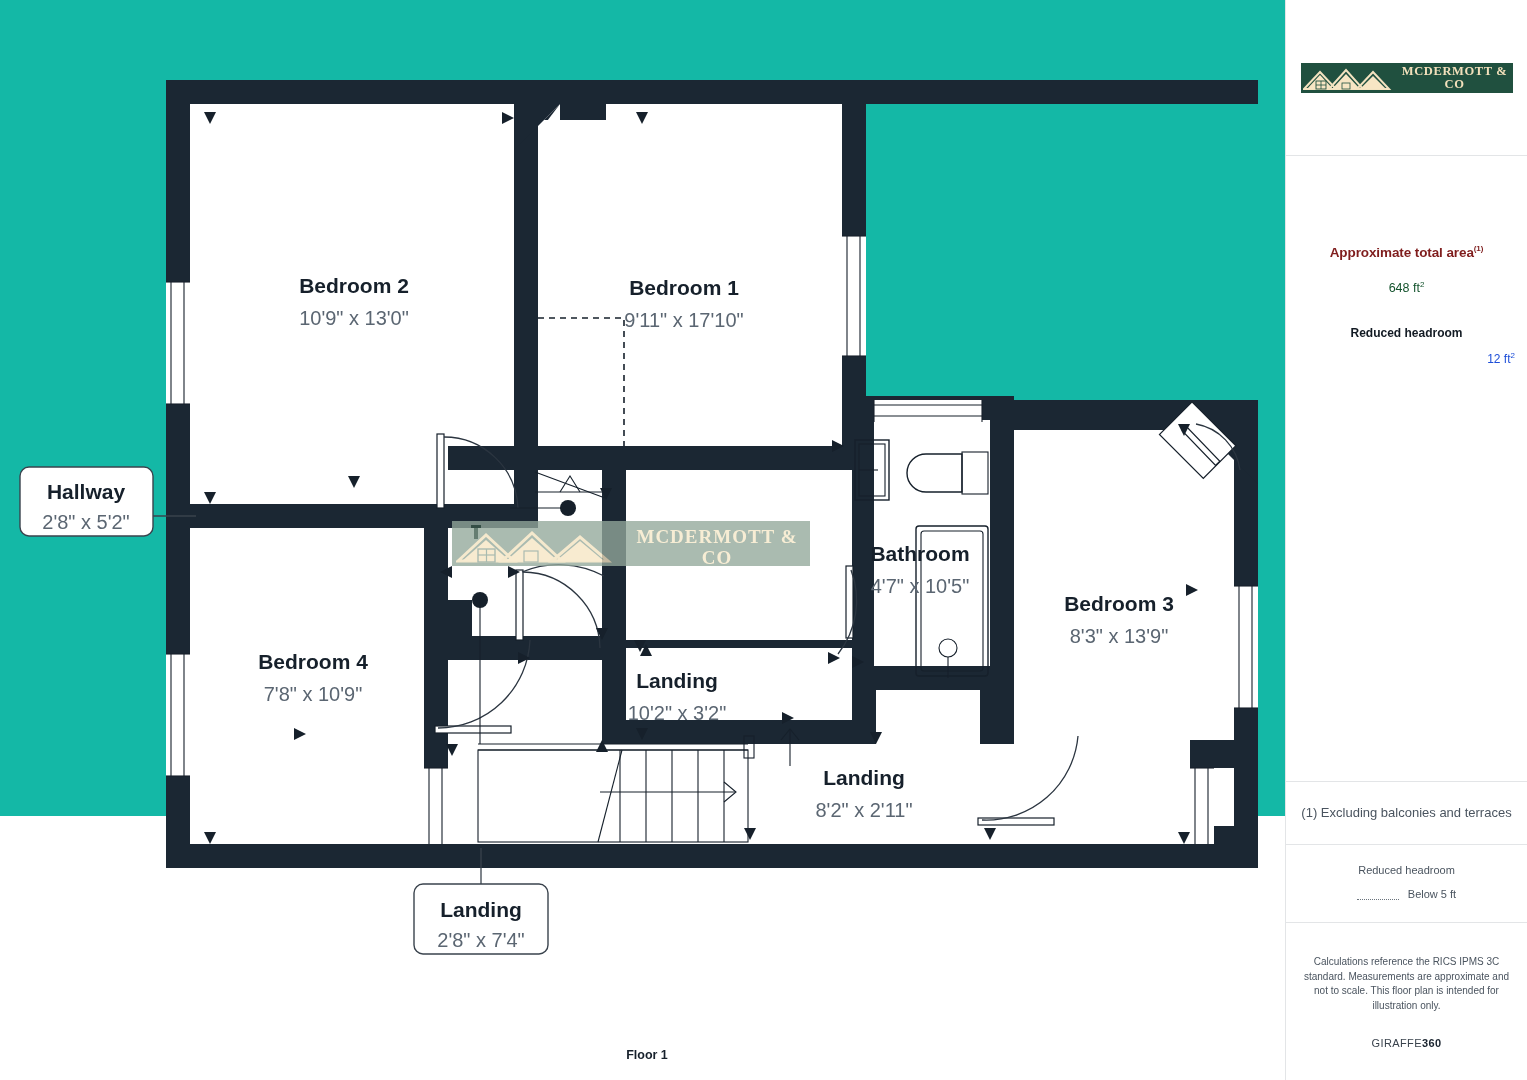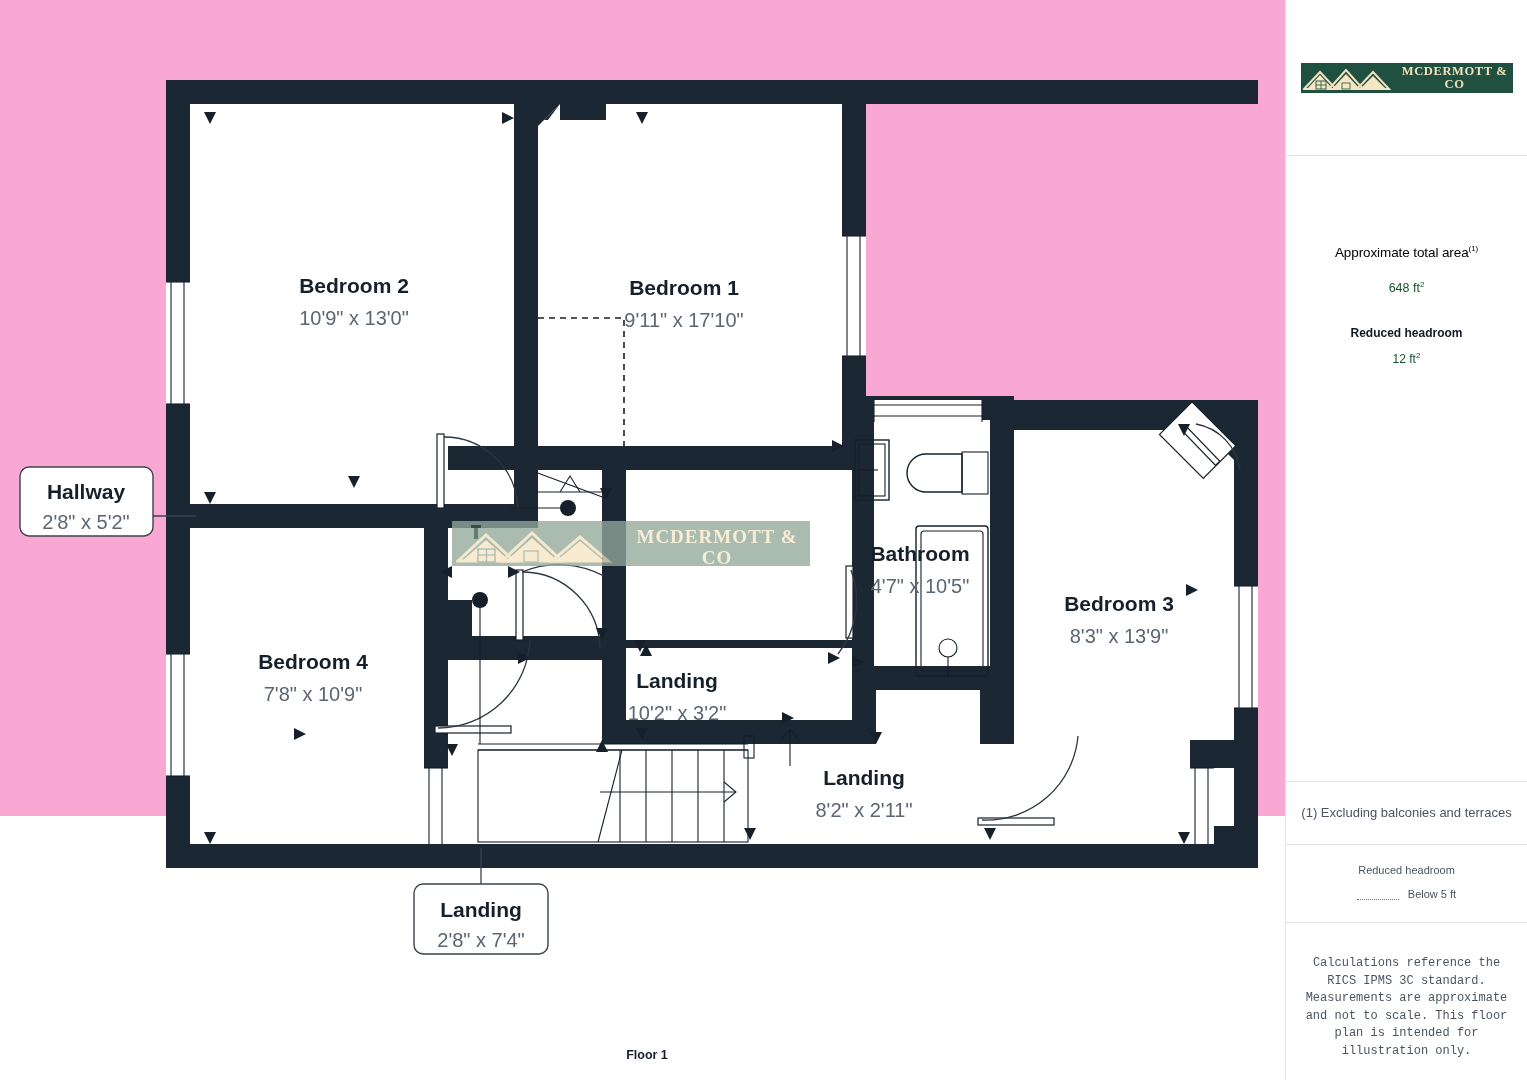--- a/index.html
+++ b/index.html
@@ -16,21 +16,21 @@
     font-family: "Liberation Sans", sans-serif;
     color: #19232e;
   }
 
   
   #plan-area {
     position: absolute;
     left: 0; top: 0;
     width: 1285px;
     height: 816px;
-    background: #f9a8d4;
+    background: #14b8a6;
     padding-left: 36px;
   }
   #sidebar {
     position: absolute;
     left: 1285px; top: 0;
     width: 242px;
     height: 1080px;
     background: #ffffff;
     border-left: 1px solid #e3e5e7;
     box-sizing: border-box;
@@ -78,41 +78,42 @@
     display: block;
   }
 
   #area-sec {
     height: 626px;
     padding-top: 88px;
     text-align: center;
   }
   .area-title {
     font-size: 13.5px;
-    font-weight: normal;
-    color: #000000;
+    font-weight: bold;
+    color: #7f1d1d;
     letter-spacing: -0.1px;
   }
   .area-title sup { font-size: 8px; }
   .area-value {
     font-size: 12.5px;
     color: #14532d;
     margin-top: 20px;
   }
   .area-value sup { font-size: 8px; }
   .rh-title {
     font-size: 12px;
     font-weight: bold;
     color: #121a23;
     margin-top: 31px;
   }
   .rh-value {
     font-size: 12px;
-    color: #14532d;
+    color: #1d4ed8;
     margin-top: 11px;
+    text-align: right;
   }
   .rh-value sup { font-size: 8px; }
 
   #foot1-sec {
     height: 63px;
     display: flex;
     align-items: center;
     justify-content: center;
   }
   .foot-note {
@@ -147,24 +148,23 @@
     display: inline-block;
   }
 
   #disc-sec {
     height: 157px;
     padding-top: 32px;
     text-align: center;
     border-bottom: none;
   }
   .disc-text {
-    font-size: 12px;
+    font-size: 10px;
     line-height: 1.46;
     color: #4a545f;
-    font-family: Liberation Mono, monospace;
   }
   .brand360 {
     margin-top: 24px;
     font-size: 11px;
     letter-spacing: 0.4px;
     color: #3a434d;
   }
   .brand360 b { font-weight: bold; color: #19232e; }
 
   

